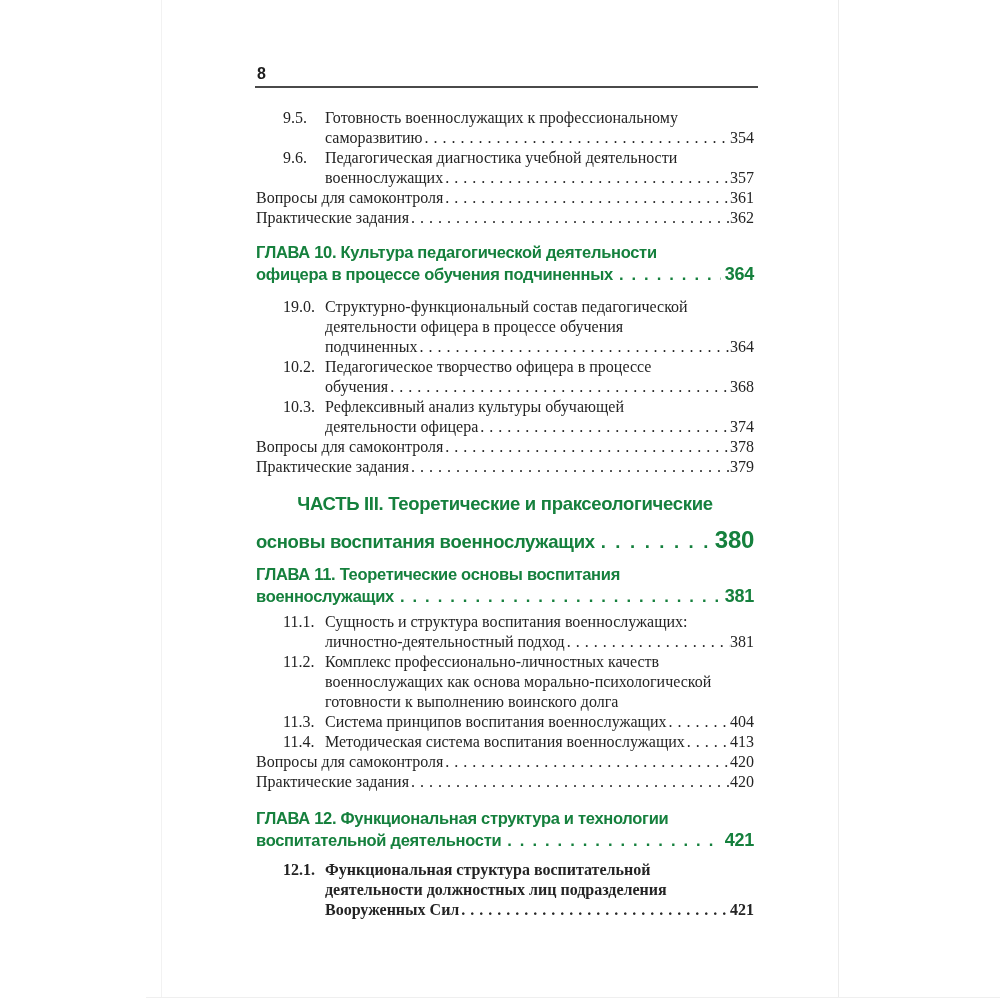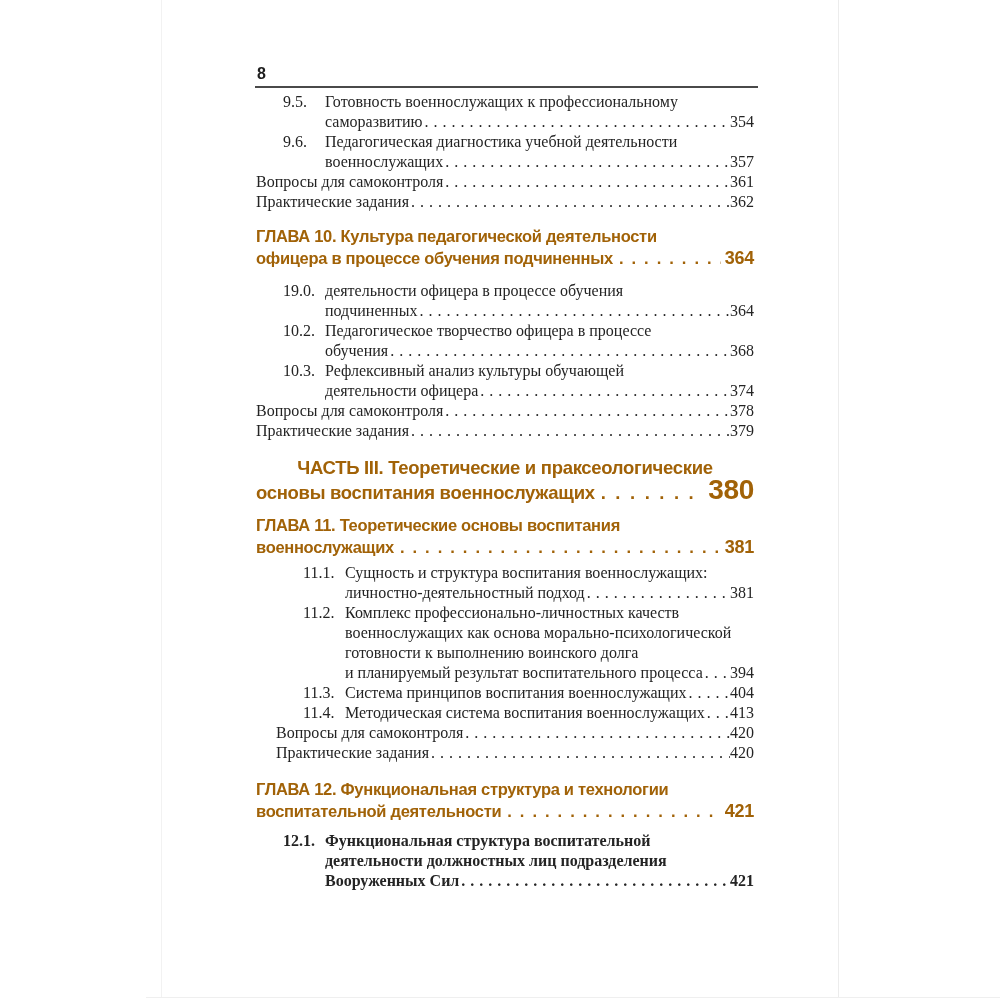--- a/index.html
+++ b/index.html
@@ -16,57 +16,57 @@
 
   
   .folio{
     position:absolute;left:257px;top:66px;
     font-family:"Liberation Sans","DejaVu Sans",sans-serif;
     font-weight:700;font-size:16px;line-height:16px;color:#1d1d1d;
   }
   .head-rule{position:absolute;left:255px;top:86px;width:503px;height:1.5px;background:#4a4a4a;}
 
   
-  .toc{position:absolute;left:256px;top:92px;width:498px;}
+  .toc{position:absolute;left:256px;top:108px;width:498px;}
 
   .bodytext{font-size:16px;line-height:20px;color:#242424;}
   .entry{display:flex;align-items:flex-start;}
   .entry .num{flex:0 0 42px;margin-left:27px;white-space:nowrap;}
   .entry .ebody{flex:1 1 auto;min-width:0;}
   .eline{white-space:nowrap;}
   .lineflex{display:flex;align-items:flex-end;white-space:nowrap;}
   .etext{flex:0 0 auto;}
   .dots{flex:1 1 auto;overflow:hidden;white-space:nowrap;min-width:0;}
   .dots::after{
     content:"..................................................................................................";
     letter-spacing:5px;padding-left:2px;
   }
   .pg{flex:0 0 auto;}
   .aux{display:flex;align-items:baseline;white-space:nowrap;}
 
   
   .chapter,.part{
     font-family:"Liberation Sans","DejaVu Sans",sans-serif;
-    font-weight:700;color:#a16207;
+    font-weight:700;color:#15803d;
   }
   .chapter{font-size:16.5px;line-height:21.5px;letter-spacing:-0.3px;}
   .part{font-size:18.5px;line-height:22px;letter-spacing:-0.3px;text-align:center;}
   .hflex{display:flex;align-items:baseline;white-space:nowrap;}
   .hdots{flex:1 1 auto;overflow:hidden;white-space:nowrap;min-width:0;}
   .hdots::after{content:"........................................";letter-spacing:8px;padding-left:6px;}
   .part .hdots::after{letter-spacing:9.5px;}
   .chapter .hpg{font-size:18px;flex:0 0 auto;margin-left:4px;}
-  .part .hpg{font-size:28px;flex:0 0 auto;margin-left:5px;}
+  .part .hpg{font-size:24px;flex:0 0 auto;margin-left:5px;margin-top:14px;}
 
   
   .m-ch10{margin-top:14px;}
   .m-it10{margin-top:12px;}
   .m-part{margin-top:16px;}
   .m-ch11{margin-top:11px;}
-  .m-it11{margin-top:5px;margin-left:20px;}
+  .m-it11{margin-top:5px;}
   .m-ch12{margin-top:16px;}
   .m-it12{margin-top:9px;font-weight:bold;}
 </style>
 </head>
 <body>
 
 <div class="edge edge-left"></div>
 <div class="edge edge-right"></div>
 <div class="edge edge-bottom"></div>
 
@@ -113,20 +113,21 @@
     <div class="hflex">
       <span>офицера в процессе обучения подчиненных</span>
       <span class="hdots"></span>
       <span class="hpg">364</span>
     </div>
   </div>
   <div class="m-it10">
     <div class="entry">
       <span class="num">19.0.</span>
       <div class="ebody">
+        <div class="eline">Структурно-функциональный состав педагогической</div>
         <div class="eline">деятельности офицера в процессе обучения</div>
         <div class="lineflex">
           <span class="etext">подчиненных</span>
           <span class="dots"></span>
           <span class="pg">364</span>
         </div>
       </div>
     </div>
     <div class="entry">
       <span class="num">10.2.</span>
@@ -190,25 +191,20 @@
           <span class="pg">381</span>
         </div>
       </div>
     </div>
     <div class="entry">
       <span class="num">11.2.</span>
       <div class="ebody">
         <div class="eline">Комплекс профессионально-личностных качеств</div>
         <div class="eline">военнослужащих как основа морально-психологической</div>
         <div class="eline">готовности к выполнению воинского долга</div>
-        <div class="lineflex">
-          <span class="etext">и планируемый результат воспитательного процесса</span>
-          <span class="dots"></span>
-          <span class="pg">394</span>
-        </div>
       </div>
     </div>
     <div class="entry">
       <span class="num">11.3.</span>
       <div class="ebody">
         <div class="lineflex">
           <span class="etext">Система принципов воспитания военнослужащих</span>
           <span class="dots"></span>
           <span class="pg">404</span>
         </div>

